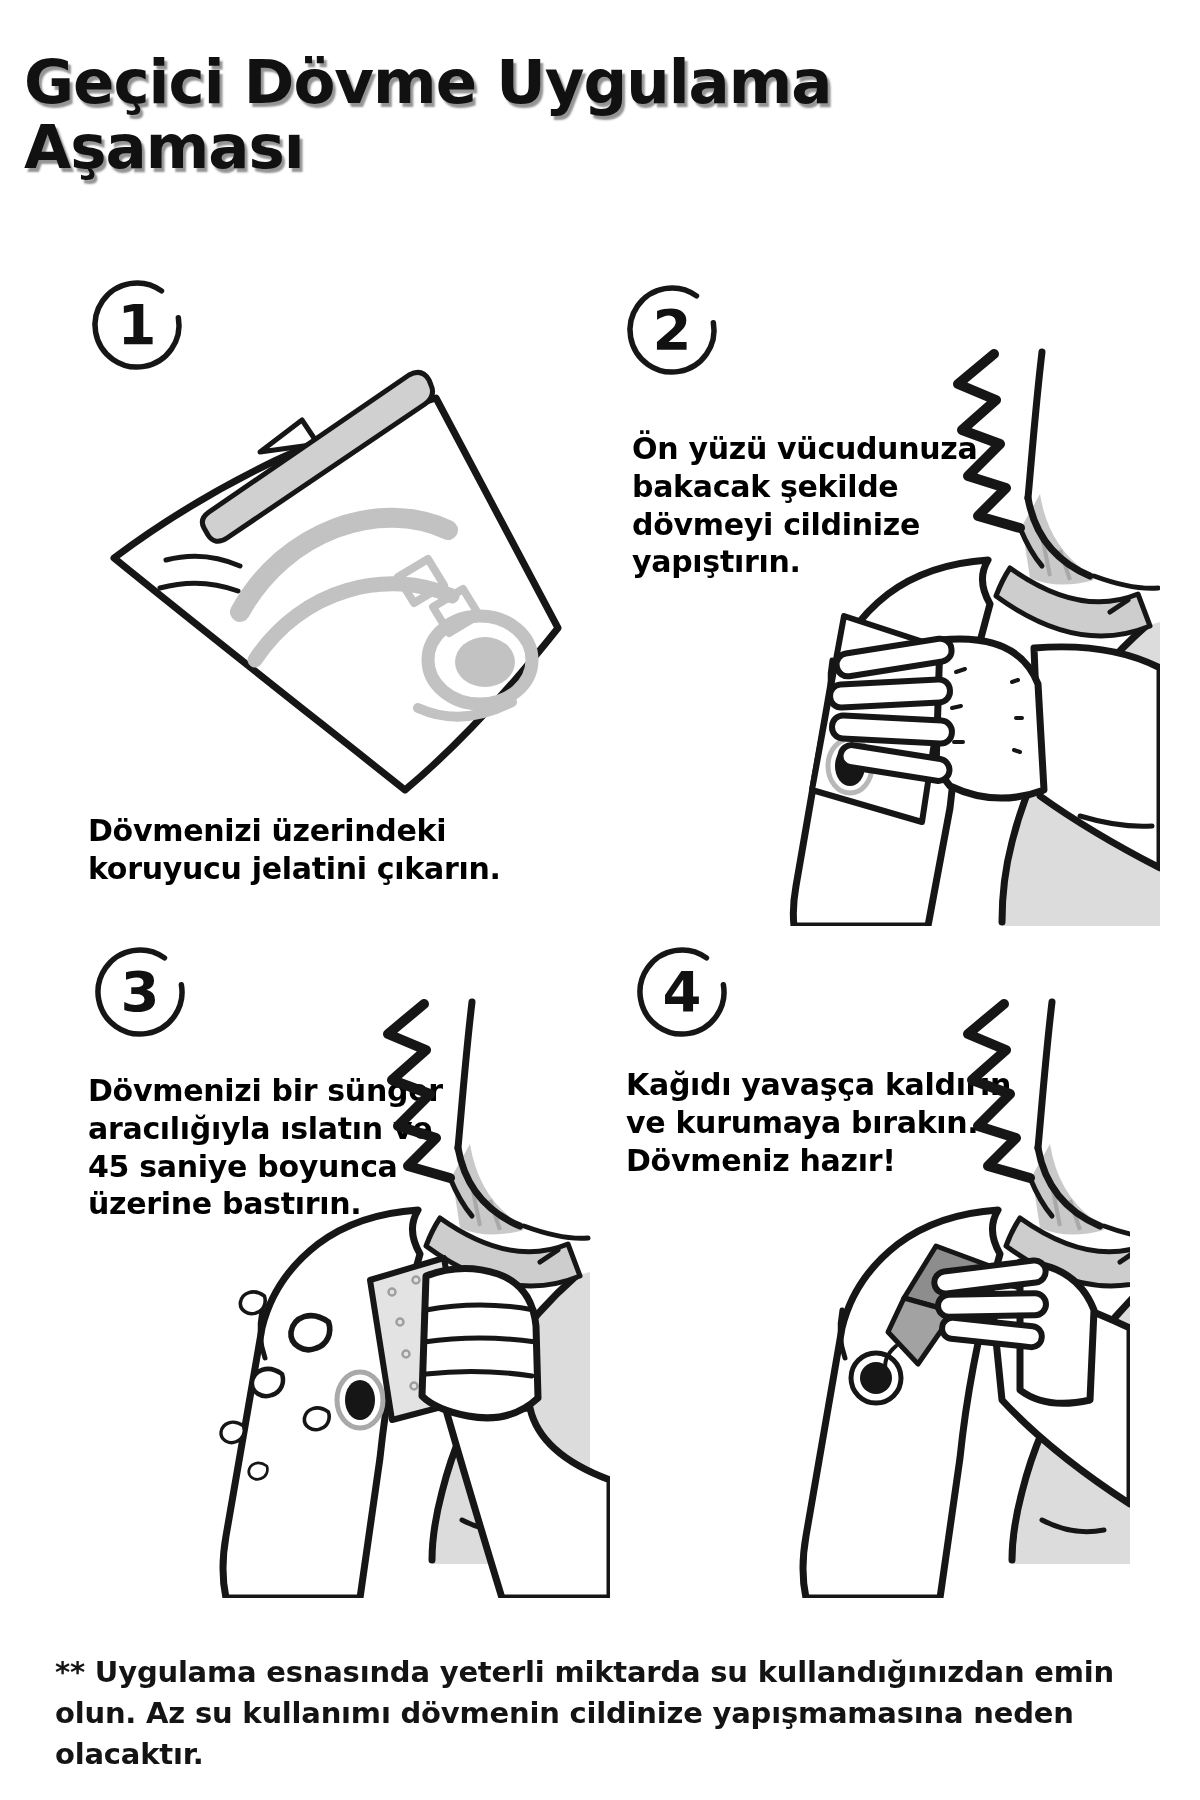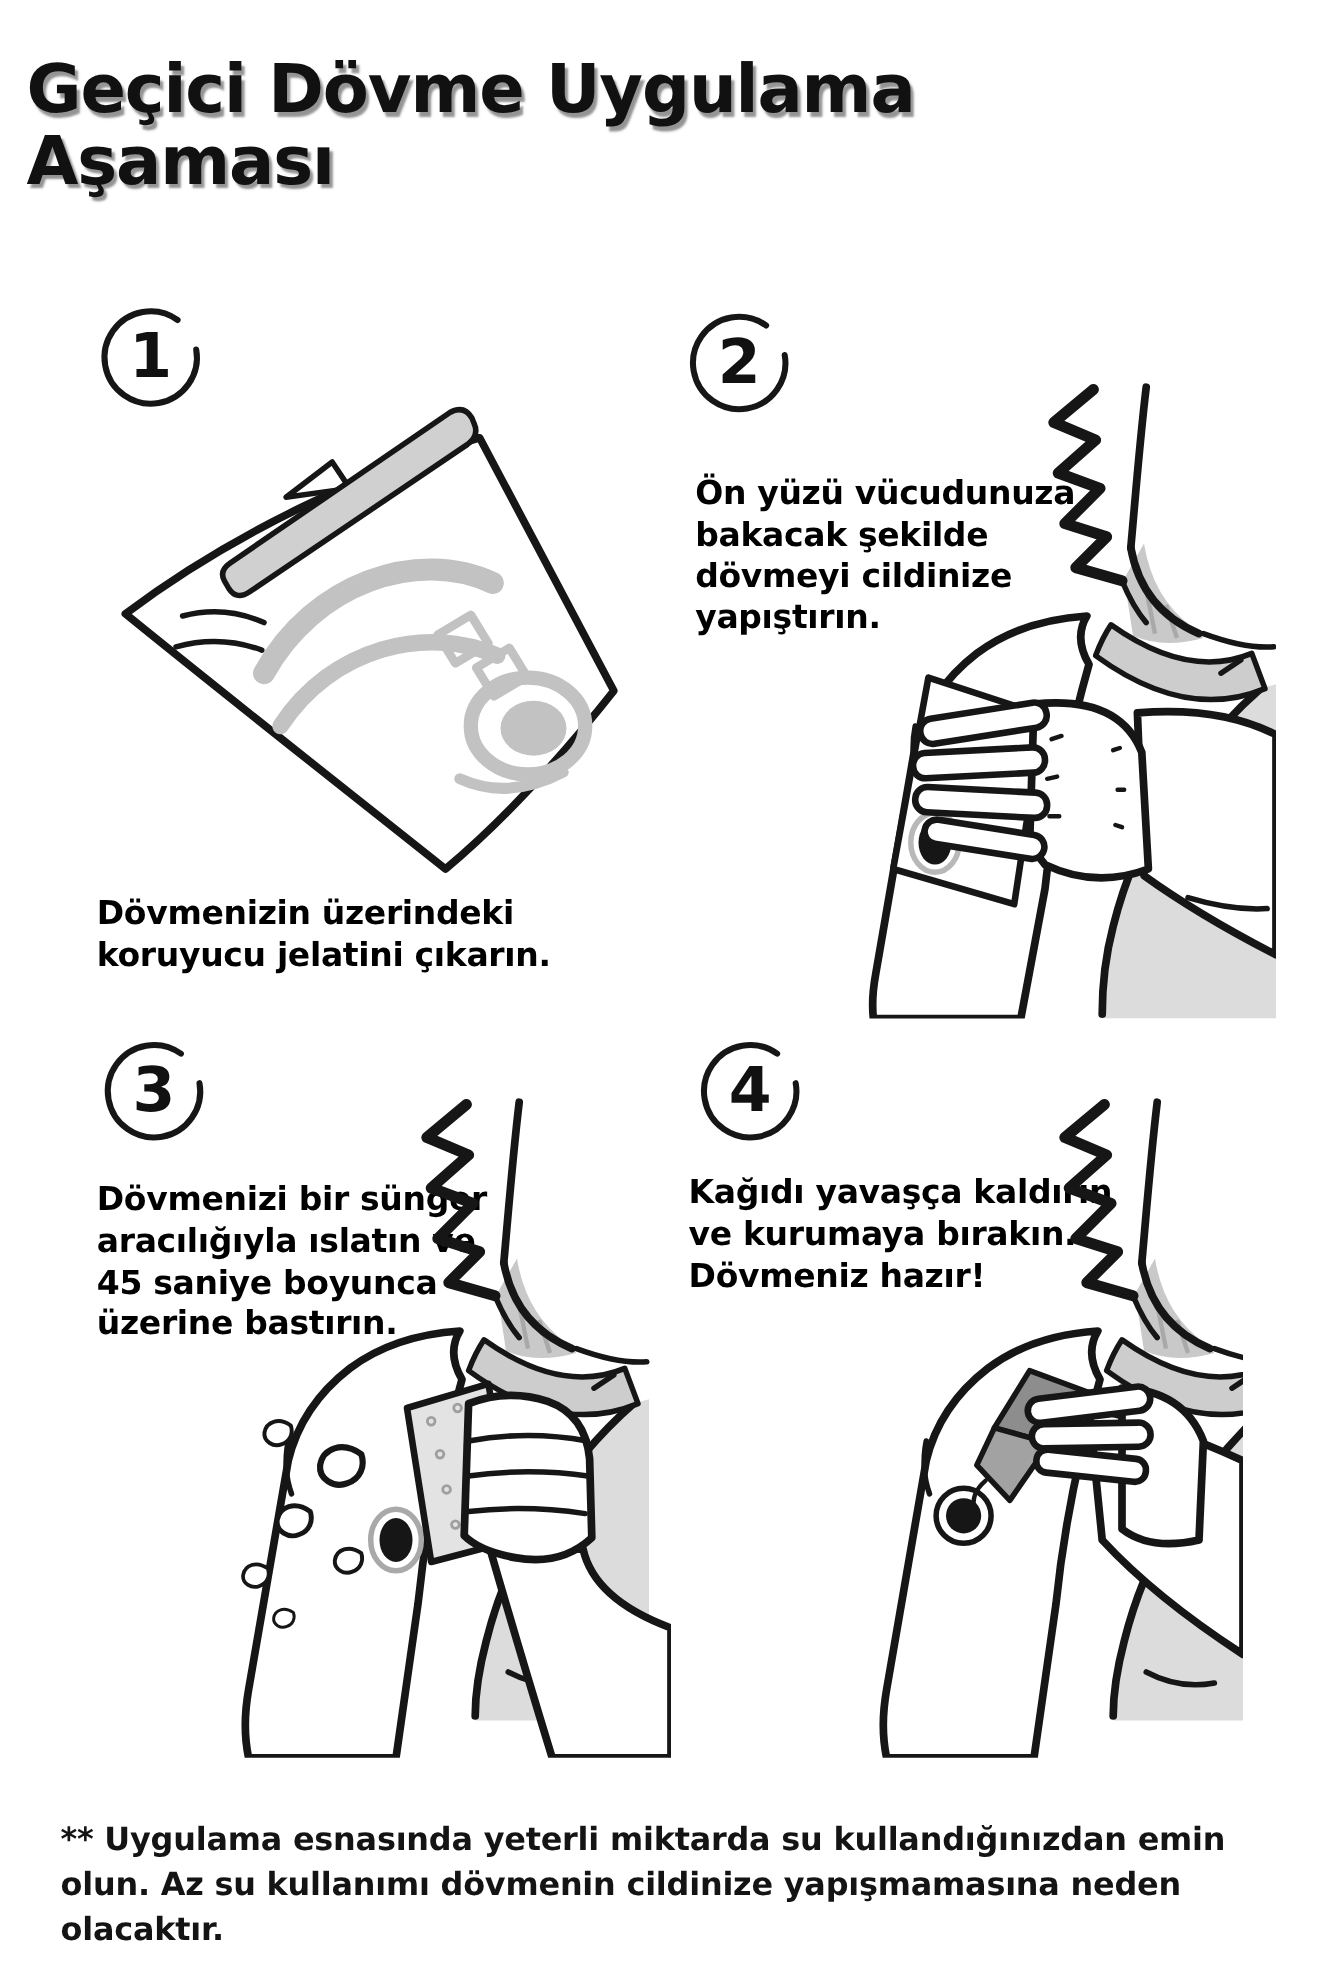--- a/index.html
+++ b/index.html
@@ -67,21 +67,21 @@
       <path class="gray-line" stroke-width="10" d="M 318 378 Q 362 398 412 372"></path>
     </g>
 
     <path d="M 109 182 L 309 45 Q 322 38 329 50 L 331 55 Q 336 66 325 74 L 127 208 Q 115 216 108 205 L 104 198 Q 99 189 109 182 Z" fill="var(--gelatin-gray)" stroke="var(--ink)" stroke-width="5" stroke-linejoin="round"></path>
 
     <path class="ln t5" d="M 66 230 Q 104 220 140 236"></path>
     <path class="ln t5" d="M 60 258 Q 100 247 138 261"></path>
   </g>
 </svg>
 
-<p class="abs caption" style="left:88px;top:812px;">Dövmenizin üzerindeki
+<p class="abs caption" style="left:88px;top:812px;">Dövmenizi üzerindeki
 koruyucu jelatini çıkarın.</p>
 
 <div class="abs badge" style="left:624px;top:282px;">
   <svg width="96" height="96" viewBox="0 0 96 96">
     <circle cx="48" cy="48" r="42" fill="#fff" stroke="var(--ink)" stroke-width="5.5" stroke-linecap="round" stroke-dasharray="231 33" transform="rotate(-10 48 48)"></circle>
   </svg>
   <span class="num">2</span>
 </div>
 
 <p class="abs caption" style="left:632px;top:430px;">Ön yüzü vücudunuza

